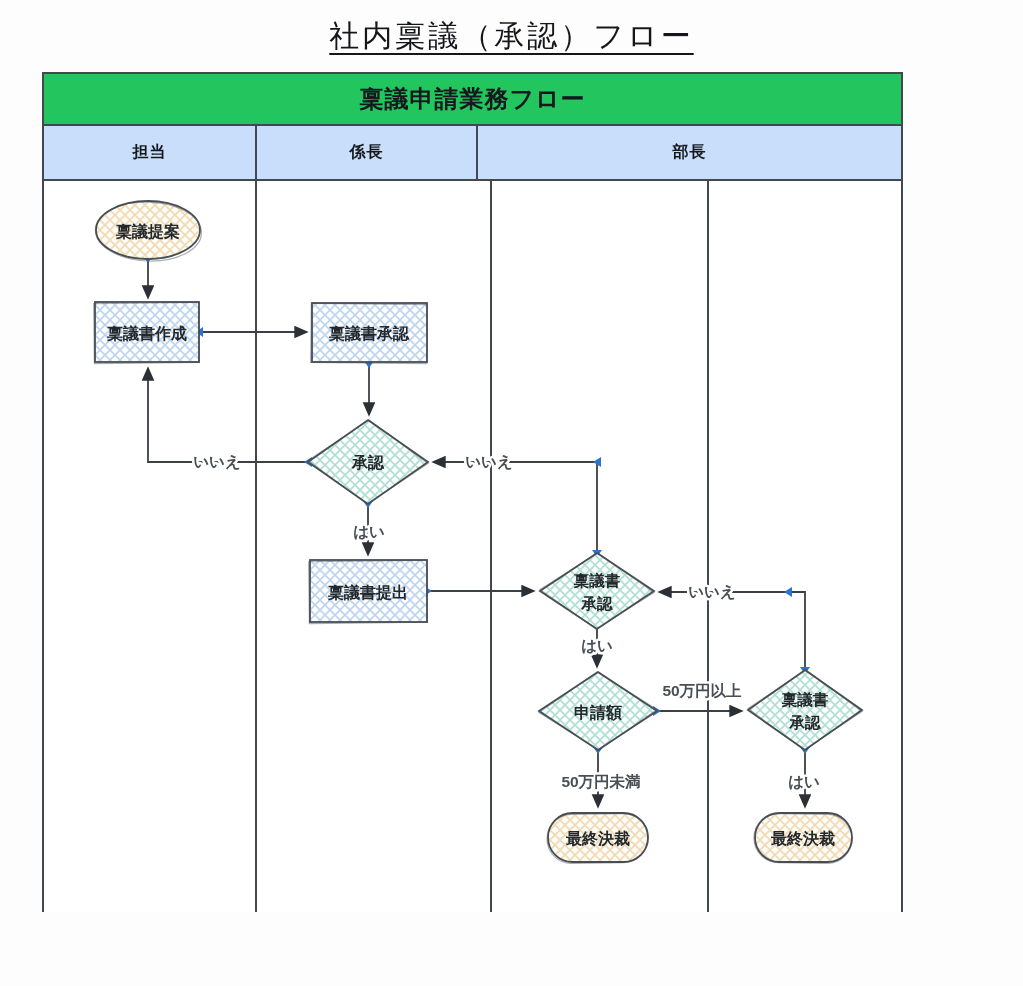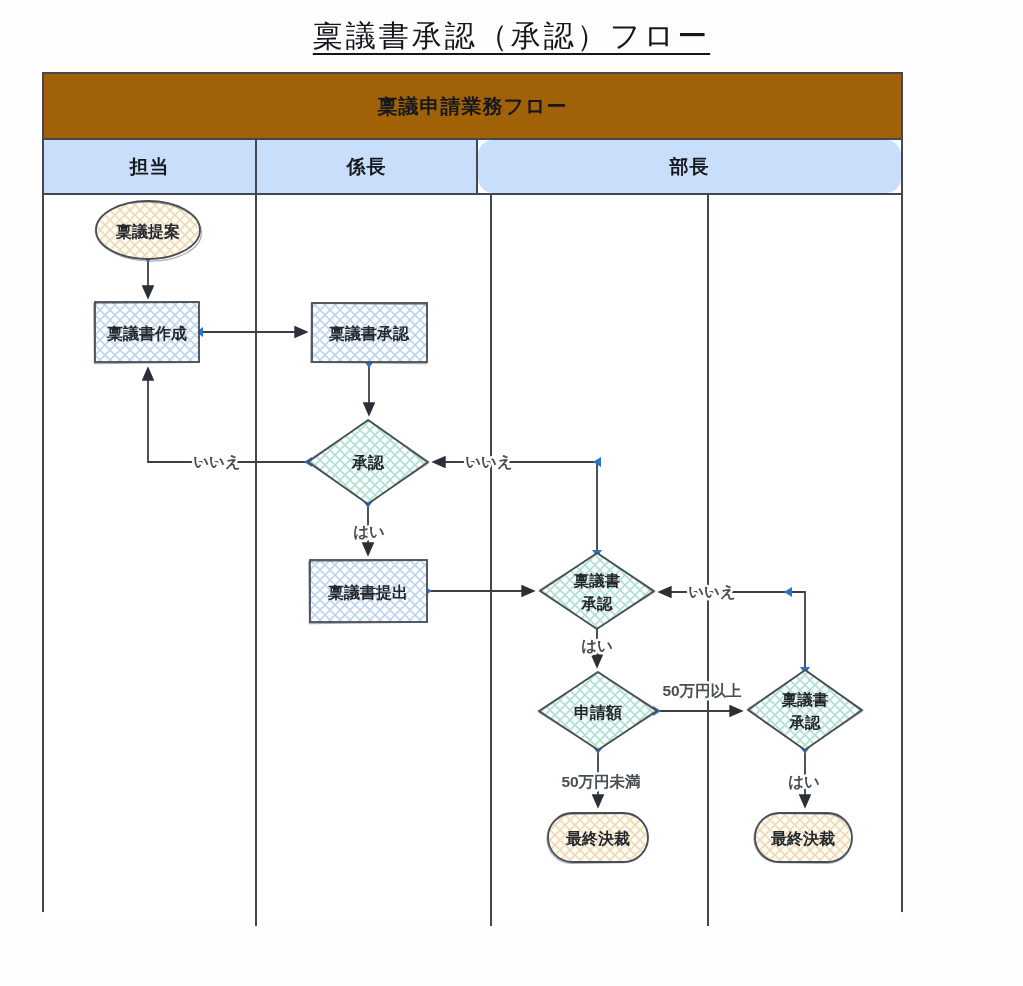--- a/index.html
+++ b/index.html
@@ -12,50 +12,50 @@
     position:absolute;left:0;top:16px;width:1023px;text-align:center;
     font-family:"Liberation Serif","DejaVu Serif",serif;
     font-size:30px;color:#15161a;letter-spacing:3px;
     text-decoration:underline;text-underline-offset:7px;text-decoration-thickness:1.5px;
   }
   .sl-table{
     position:absolute;left:42px;top:72px;width:861px;height:840px;
     border:2px solid #41484f;box-sizing:border-box;background:#ffffff;
   }
   .sl-header{
-    height:66px;background:#a16207;border-bottom:2px solid #41484f;box-sizing:border-box;
+    height:52px;background:#22c55e;border-bottom:2px solid #41484f;box-sizing:border-box;
     display:flex;align-items:center;justify-content:center;
-    font-size:20px;font-weight:bold;color:#15191e;letter-spacing:1px;
+    font-size:24px;font-weight:bold;color:#15191e;letter-spacing:1px;
   }
   .sl-lanerow{
     height:55px;display:flex;border-bottom:2px solid #41484f;box-sizing:border-box;
   }
   .sl-lane-h{
     background:#c9defb;display:flex;align-items:center;justify-content:center;
-    font-size:19px;font-weight:bold;color:#15191e;box-sizing:border-box;
+    font-size:16px;font-weight:bold;color:#15191e;box-sizing:border-box;
     border-right:2px solid #41484f;letter-spacing:1px;
   }
-  .sl-lane-h:last-child{border-right:none;border-radius:15px;}
+  .sl-lane-h:last-child{border-right:none;}
   .sl-body{position:relative;height:731px;background:#ffffff;}
   .vline{position:absolute;top:0;bottom:0;width:2px;background:#41484f;}
   svg.overlay{position:absolute;left:0;top:0;}
   text.node-label{font-family:"Liberation Sans","DejaVu Sans",sans-serif;
     font-size:16px;font-weight:bold;fill:#23282d;text-anchor:middle;}
   text.node-label.small{font-size:15.5px;}
   text.edge-label{font-family:"Liberation Sans","DejaVu Sans",sans-serif;
     font-size:15.5px;font-weight:bold;fill:#474e54;text-anchor:middle;
     stroke:#ffffff;stroke-width:5px;paint-order:stroke;stroke-linejoin:round;}
   .edge{stroke:#3a4046;stroke-width:1.8;fill:none;}
   .shape{stroke:#474e55;stroke-width:1.8;}
   .sketch{stroke:#474e55;stroke-width:1.2;fill:none;opacity:0.45;}
 </style>
 </head>
 <body>
 
-<div class="page-title">稟議書承認（承認）フロー</div>
+<div class="page-title">社内稟議（承認）フロー</div>
 
 <div class="sl-table">
   <div class="sl-header">
     <span>稟議申請業務フロー</span>
   </div>
   <div class="sl-lanerow">
     <div class="sl-lane-h" style="width:213px">担当</div>
     <div class="sl-lane-h" style="width:221px">係長</div>
     <div class="sl-lane-h" style="width:192px;flex:1">部長</div>
   </div>

